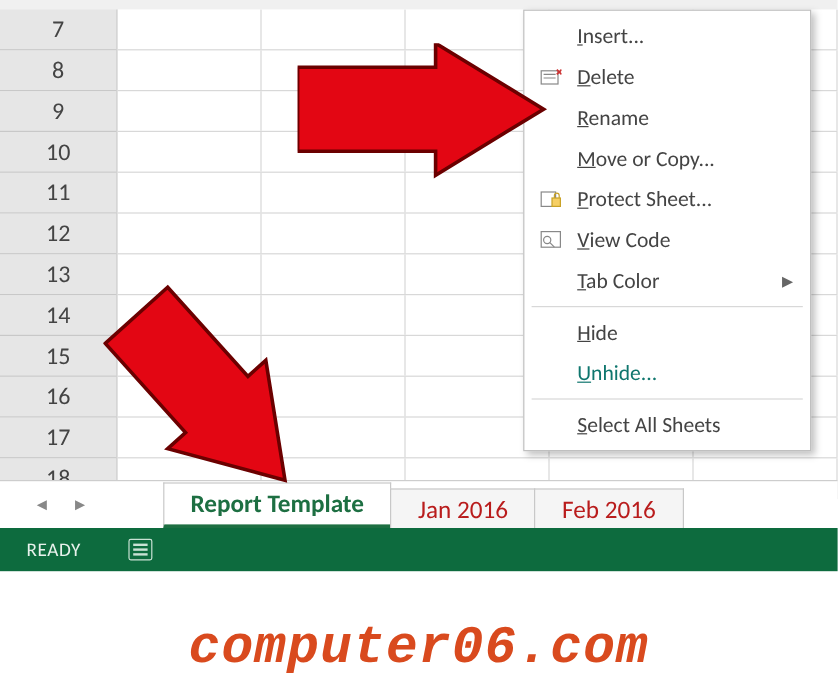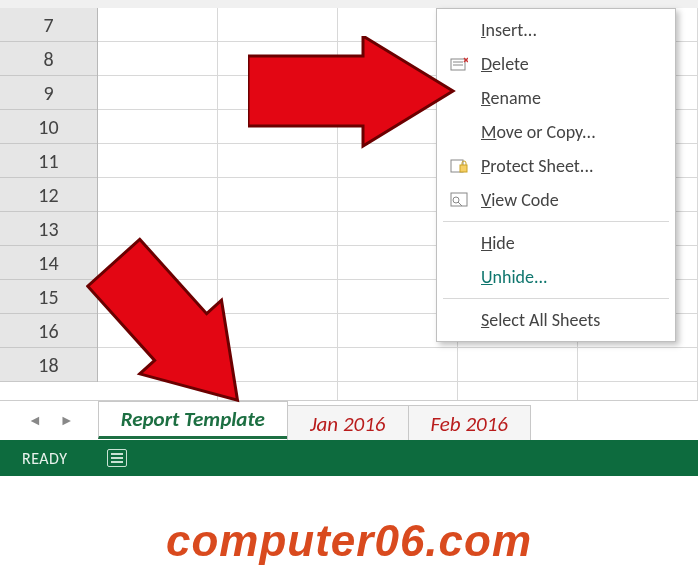--- a/index.html
+++ b/index.html
@@ -74,23 +74,23 @@
   .tab-nav {
     display: flex;
     gap: 18px;
     padding: 0 24px 0 28px;
     color: #888;
     font-size: 14px;
   }
   .tab-nav span { cursor: pointer; }
   .sheet-tabs {
     display: flex;
-    align-items: flex-start;
+    align-items: center;
     height: 100%;
-    font-style: italic;
+    margin-left: 38px;
   }
   .sheet-tab {
     padding: 6px 22px 6px 22px;
     font-size: 21px;
     color: #b91c1c;
     background: #f5f5f5;
     border: 1px solid #c8c8c8;
     border-bottom: none;
     margin-right: -1px;
     height: 36px;
@@ -179,21 +179,21 @@
   .arrow {
     position: absolute;
     pointer-events: none;
   }
   
   .watermark {
     position: absolute;
     left: 0; right: 0;
     bottom: 12px;
     text-align: center;
-    font-family: Liberation Sans, sans-serif;
+    font-family: Liberation Mono, monospace;
     font-size: 44px;
     font-weight: bold;
     font-style: italic;
     color: #d94a1e;
     letter-spacing: 1px;
   }
   
   svg { display: block; }
 </style>
 </head>
@@ -207,20 +207,21 @@
     <div class="row-header">7</div>
     <div class="row-header">8</div>
     <div class="row-header">9</div>
     <div class="row-header">10</div>
     <div class="row-header">11</div>
     <div class="row-header">12</div>
     <div class="row-header">13</div>
     <div class="row-header">14</div>
     <div class="row-header">15</div>
     <div class="row-header">16</div>
+    <div class="row-header">17</div>
     <div class="row-header">18</div>
   </div>
 
   <div class="grid">
     <div class="grid-row">
         <div class="grid-cell"></div>
         <div class="grid-cell"></div>
         <div class="grid-cell"></div>
         <div class="grid-cell"></div>
         <div class="grid-cell"></div>
@@ -365,20 +366,25 @@
     <div class="menu-item">
       <span class="mi-icon">
         <svg width="18" height="16">
             <rect x="1" y="1" width="16" height="13" fill="none" stroke="#888"></rect>
             <circle cx="6" cy="8" r="3" fill="none" stroke="#888"></circle>
             <line x1="8" y1="10" x2="12" y2="14" stroke="#888"></line>
           </svg>
       </span>
       <span class="mi-text"><u>V</u>iew Code</span>
     </div>
+    <div class="menu-item">
+      <span class="mi-icon"></span>
+      <span class="mi-text"><u>T</u>ab Color</span>
+      <span class="submenu-arrow">▶</span>
+    </div>
     <div class="menu-sep"></div>
     <div class="menu-item">
       <span class="mi-icon"></span>
       <span class="mi-text"><u>H</u>ide</span>
     </div>
     <div class="menu-item disabled">
       <span class="mi-icon"></span>
       <span class="mi-text"><u>U</u>nhide...</span>
     </div>
     <div class="menu-sep"></div>

